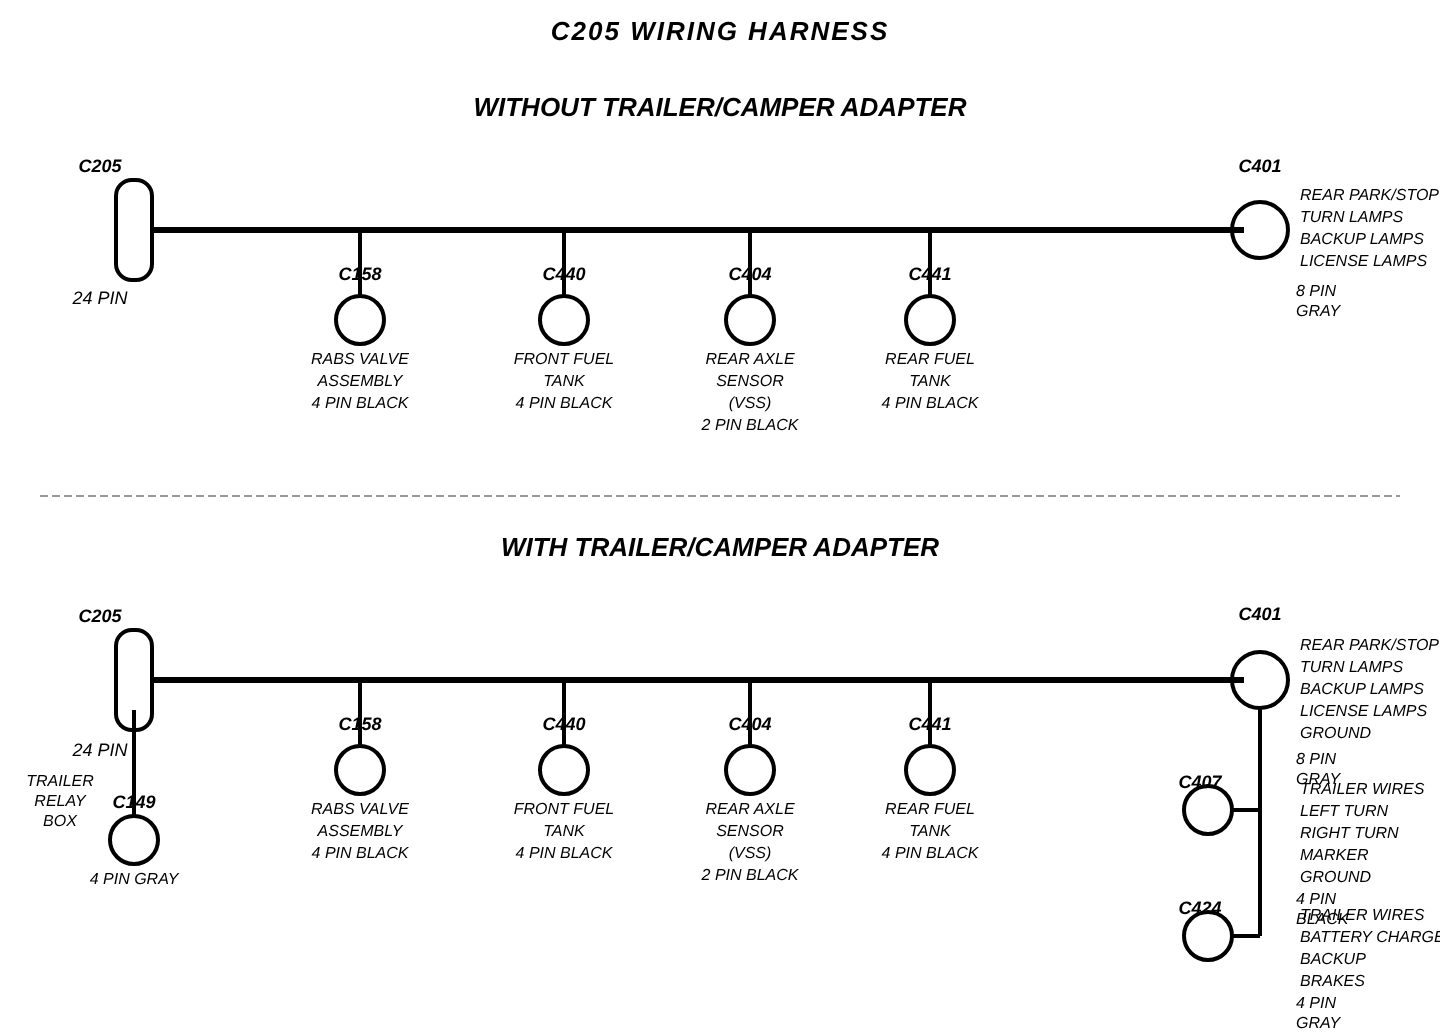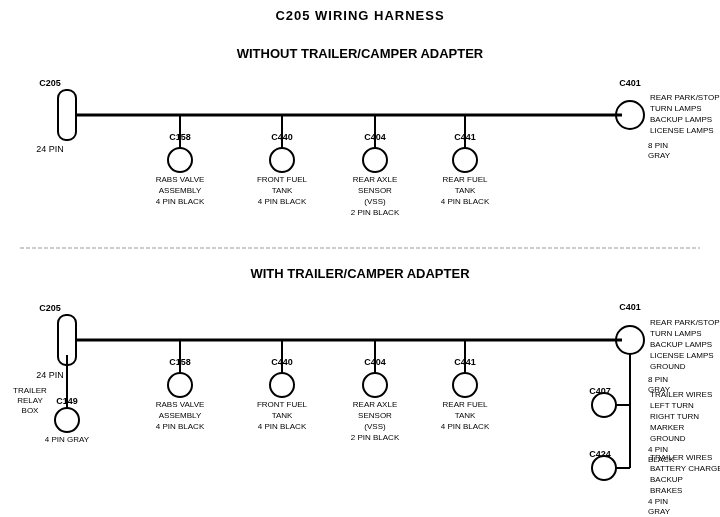--- a/index.html
+++ b/index.html
@@ -10,20 +10,21 @@
       font-family: Arial, sans-serif;
       font-size: 10px;
       overflow: hidden;
       position: relative;
     }
     .diagram-container {
       position: relative;
       width: 720px;
       height: 517px;
       background: #fff;
+      font-style: italic;
     }
     .main-title {
       text-align: center;
       font-size: 13px;
       font-weight: bold;
       padding-top: 8px;
       letter-spacing: 1px;
     }
     svg {
       position: absolute;

